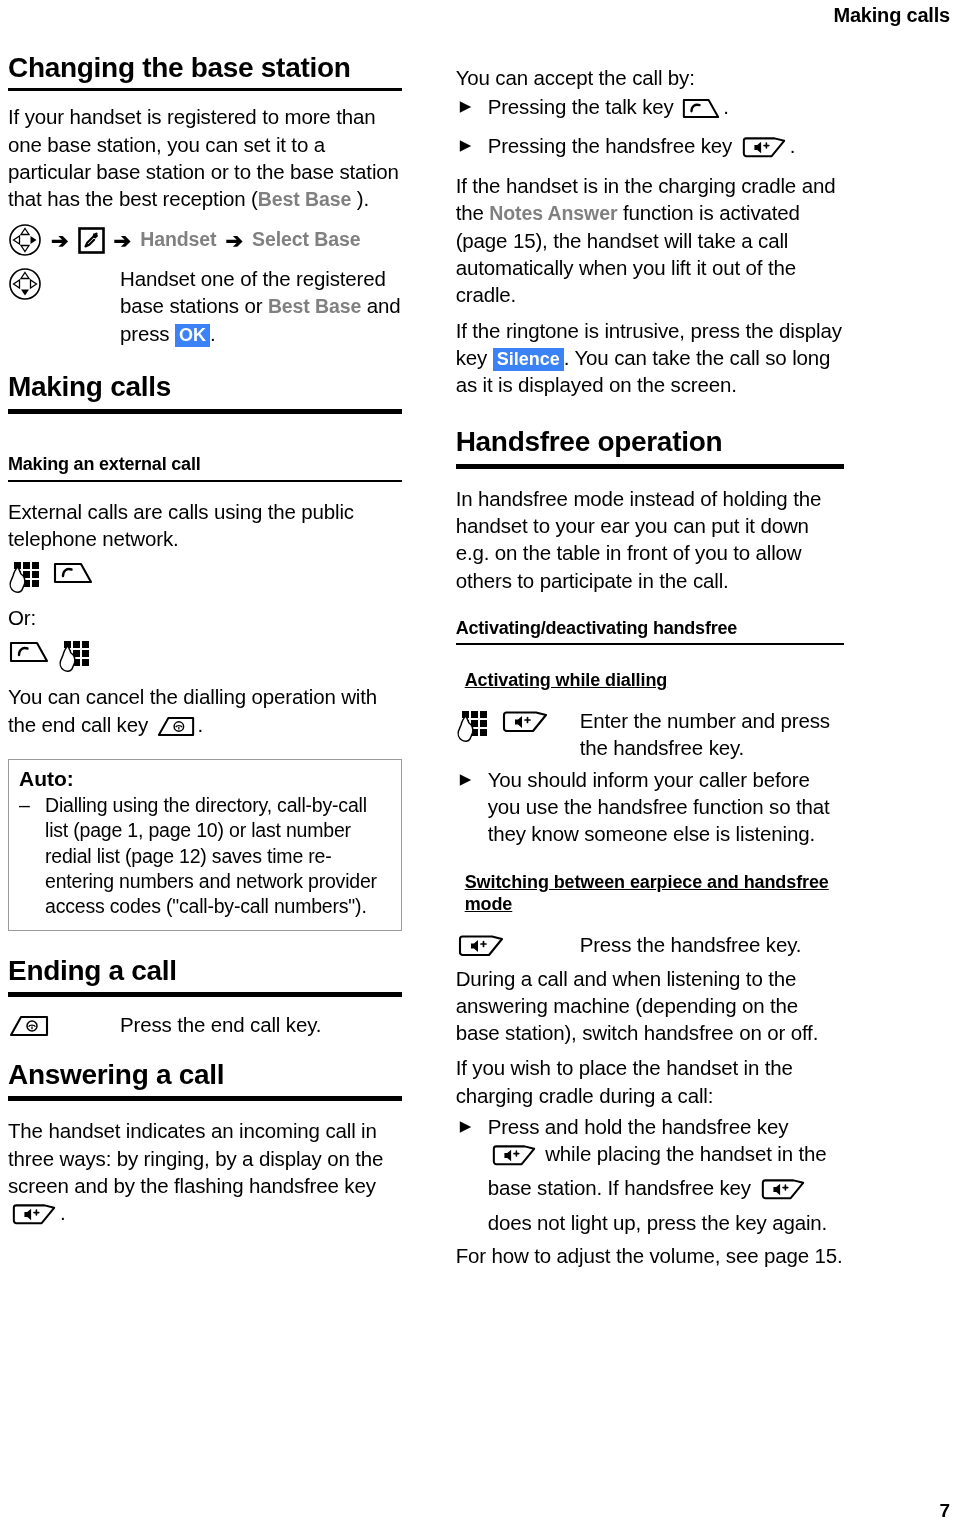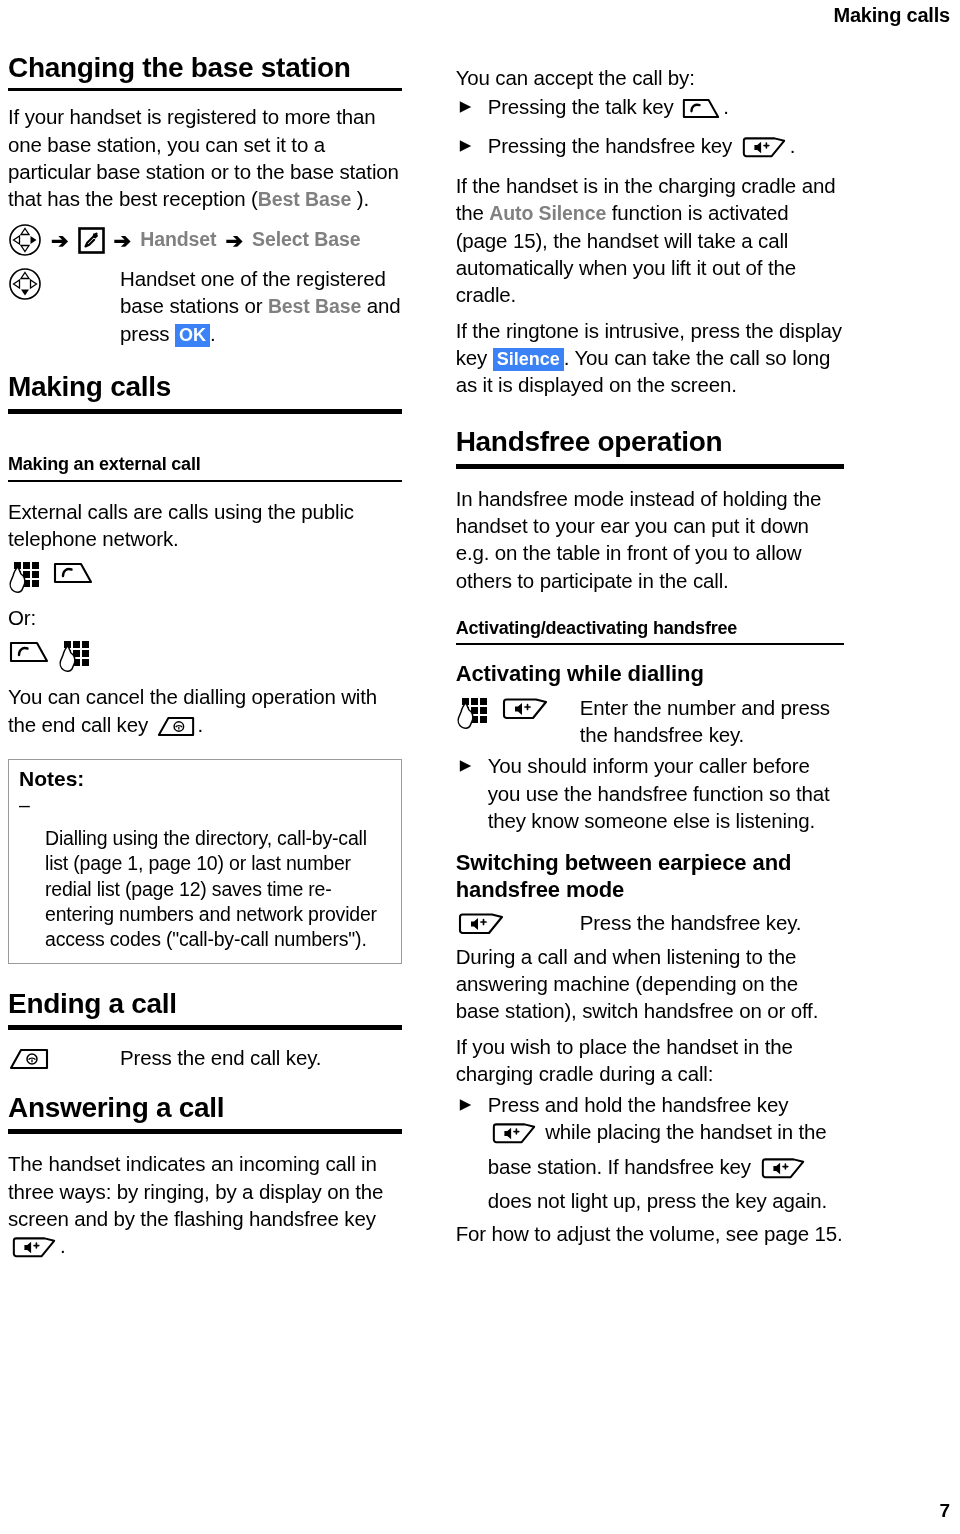--- a/index.html
+++ b/index.html
@@ -82,26 +82,27 @@
 
   h2.h-sub {
     font-size: 18px;
     font-weight: bold;
     margin: 0;
     padding: 0 0 3px 0;
     line-height: 1.15;
     letter-spacing: -0.2px;
   }
   h3.h-sub3 {
-    font-size: 22px;
-    font-weight: bold;
-    margin: 0;
+    font-size: 18px;
+    font-weight: bold;
+    margin: 9px;
     padding: 0;
     line-height: 1.2;
     letter-spacing: -0.1px;
+    text-decoration: underline;
   }
 
   p.body {
     font-size: 20.5px;
     line-height: 1.33;
     margin: 0;
     padding: 0;
     letter-spacing: -0.15px;
   }
 
@@ -189,21 +190,21 @@
     line-height: 1.2;
     margin-bottom: 2px;
   }
   .note-item {
     display: flex;
     font-size: 19.5px;
     line-height: 1.3;
     letter-spacing: -0.2px;
   }
   .note-item .dash { flex: 0 0 26px; }
-  .note-item .ntext { flex: 1; margin-top: 33px; }
+  .note-item .ntext { flex: 1; }
 
   
   .dispkey {
     background: #3b82f6;
     color: #ffffff;
     font-weight: bold;
     font-size: 18px;
     padding: 1px 4px 2px 4px;
     letter-spacing: 0px;
     display: inline-block;
@@ -377,21 +378,21 @@
               <path d="M20.6 13.6 C21.8 11.6 26.2 11.6 27.4 13.6" fill="none" stroke="#000" stroke-width="1.4"></path>
               <path d="M24 13.6 V16.2" fill="none" stroke="#000" stroke-width="1.3"></path>
             </svg></span><span>.</span></p>
 
       <div class="sp-8"></div>
 
 
       <div class="sp-6"></div>
 
       <div class="notes-box">
-        <div class="notes-title">Notes:</div>
+        <div class="notes-title">Auto:</div>
         <div class="note-item">
           <div class="dash">–</div>
           <div class="ntext">Dialling using the directory, call-by-call list (page 1, page 10) or last number redial list (page 12) saves time re-entering numbers and network provider access codes ("call-by-call numbers").</div>
         </div>
       </div>
 
       <div class="sp-24"></div>
 
       <h1 class="h-chapter">Ending a call</h1>
       <div class="rule-thick"></div>
@@ -449,21 +450,21 @@
         <div class="bmark">▶</div>
         <div class="btext"><span>Pressing the handsfree key </span><span class="inline-ico"><svg viewBox="0 0 50 26" width="48" height="25">
                 <path d="M4 6 C4 4.5 5.2 3.5 6.6 3.5 H36 L46 6 L33 22 H6.6 C5.2 22 4 21 4 19.5 Z" fill="#fff" stroke="#000" stroke-width="2.1" stroke-linejoin="round"></path>
                 <path d="M15 10.5 H18 L22 7 V19 L18 15.5 H15 Z" fill="#000"></path>
                 <path d="M25 11 H30 M27.5 8.5 V13.5" stroke="#000" stroke-width="1.7" stroke-linecap="round"></path>
               </svg></span><span>.</span></div>
       </div>
 
       <div class="sp-6"></div>
 
-      <p class="body"><span>If the handset is in the charging cradle and the </span><span class="menu-term">Auto Silence</span><span> function is activated (page 15), the handset will take a call automatically when you lift it out of the cradle.</span></p>
+      <p class="body"><span>If the handset is in the charging cradle and the </span><span class="menu-term">Notes Answer</span><span> function is activated (page 15), the handset will take a call automatically when you lift it out of the cradle.</span></p>
 
       <div class="sp-8"></div>
 
       <p class="body"><span>If the ringtone is intrusive, press the display key </span><span class="dispkey">Silence</span><span>. You can take the call so long as it is displayed on the screen.</span></p>
 
       <div class="sp-28"></div>
 
       <h1 class="h-chapter">Handsfree operation</h1>
       <div class="rule-thick"></div>
 

